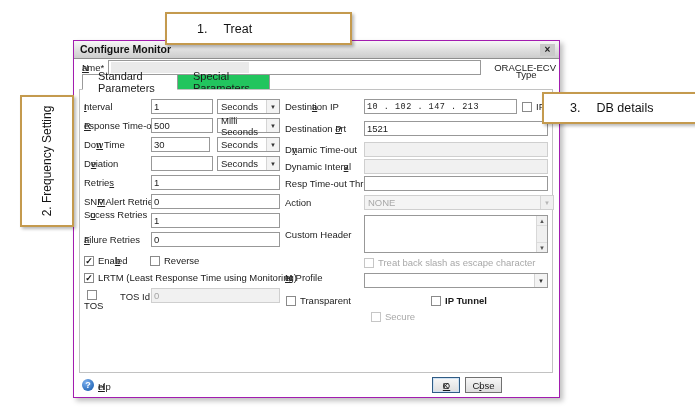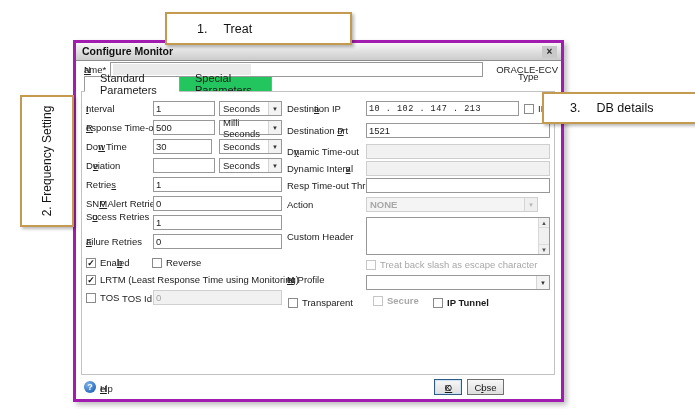--- a/index.html
+++ b/index.html
@@ -13,21 +13,21 @@
            font-size:12.5px;color:#141414;z-index:30;}
   .callout .num{margin-right:16px;}
   .co1{left:165px;top:12px;width:153px;height:29px;padding-left:30px;}
   .co3{left:542px;top:92px;width:148px;height:28px;padding-left:26px;}
   .co2{left:20px;top:95px;width:50px;height:128px;}
   .co2 .vtext{position:absolute;left:50%;top:50%;white-space:nowrap;
               transform:translate(-50%,-50%) rotate(-90deg);font-size:12px;}
 
   
   .dlg{position:absolute;left:73px;top:40px;width:485px;height:356px;background:#ffffff;
-       border:3px solid #a21caf;box-shadow:3px 3px 5px rgba(0,0,0,.25);z-index:10;}
+       border:1px solid #a21caf;box-shadow:3px 3px 5px rgba(0,0,0,.25);z-index:10;}
   .dlg *{position:absolute;box-sizing:border-box;}
   .titlebar{left:0;top:0;width:100%;height:18px;
             background:linear-gradient(#f7f7f7,#dcdcdc 60%,#cccccc);
             border-bottom:1px solid #8e8e8e;}
   .title{left:6px;top:2px;font-size:10.5px;font-weight:bold;color:#111;}
   .closebtn{right:4px;top:3px;width:15px;height:12px;background:#c9c9c9;
             font-size:10px;font-weight:bold;color:#222;text-align:center;line-height:11px;
             cursor:default;}
   .lbl{font-size:9.5px;white-space:nowrap;color:#222;}
   .txt{border:1px solid #989898;background:#fff;font-size:9.5px;height:15px;
@@ -151,21 +151,21 @@
       <span class="cbl">Ena<u>b</u>led</span>
     </div>
     <div class="cb" style="left:76px;top:214px;">
       <span class="box"></span>
       <span class="cbl">Reverse</span>
     </div>
     <div class="cb" style="left:10px;top:231px;">
       <span class="box">✓</span>
       <span class="cbl">LRTM (Least Response Time using Monitoring)</span>
     </div>
-    <div class="cb" style="left:10px;top:249px;">
+    <div class="cb" style="left:10px;top:249px;flex-direction:column;">
       <span class="box"></span>
       <span class="cbl">TOS</span>
     </div>
     <div class="lbl" style="left:46px;top:250px;">TOS Id</div>
     <input class="txt dis" style="left: 77px; top: 247px; width: 129px;" value="0">
 
     <div class="lbl" style="left:211px;top:60px;">Destin<u>a</u>tion IP</div>
     <input class="txt mono" style="left: 290px; top: 58px; width: 153px;" value="10 . 102 . 147 . 213">
     <div class="cb" style="left:448px;top:60px;">
       <span class="box"></span>
@@ -178,21 +178,21 @@
     <div class="lbl" style="left:211px;top:103px;">D<u>y</u>namic Time-out</div>
     <input class="txt dis" style="left: 290px; top: 101px; width: 184px;" value="">
 
     <div class="lbl" style="left:211px;top:120px;">Dynamic Inter<u>v</u>al</div>
     <input class="txt dis" style="left: 290px; top: 118px; width: 184px;" value="">
 
     <div class="lbl" style="left:211px;top:137px;">Resp Time-out Threshol<u>d</u></div>
     <input class="txt" style="left: 290px; top: 135px; width: 184px;" value="">
 
     <div class="lbl" style="left:211px;top:156px;">Action</div>
-    <div class="dd dis" style="left:290px;top:154px;width:172px;font-weight:bold;">
+    <div class="dd dis" style="left:290px;top:154px;width:190px;">
       <span class="ddtext">NONE</span>
       <span class="dda">▼</span>
     </div>
 
     <div class="lbl" style="left:211px;top:188px;">Custom Header</div>
     <div class="ta" style="left:290px;top:174px;width:184px;height:38px;">
       <div class="rail">
         <div class="arr up">▲</div>
         <div class="arr dn">▼</div>
       </div>
@@ -206,21 +206,21 @@
     <div class="lbl" style="left:211px;top:231px;"><u>N</u>et Profile</div>
     <div class="dd" style="left:290px;top:232px;width:184px;">
       <span class="ddtext"></span>
       <span class="dda">▼</span>
     </div>
 
     <div class="cb" style="left:212px;top:254px;">
       <span class="box"></span>
       <span class="cbl">Transparent</span>
     </div>
-    <div class="cb dis" style="left:297px;top:252px;font-weight:bold;">
+    <div class="cb dis" style="left:297px;top:270px;">
       <span class="box"></span>
       <span class="cbl">Secure</span>
     </div>
     <div class="cb semib" style="left:357px;top:254px;">
       <span class="box"></span>
       <span class="cbl">IP Tunnel</span>
     </div>
 
     <div class="helpicon" style="left:8px;top:338px;">?</div>
     <div class="helplbl" style="left:24px;top:340px;"><u>H</u>elp</div>

